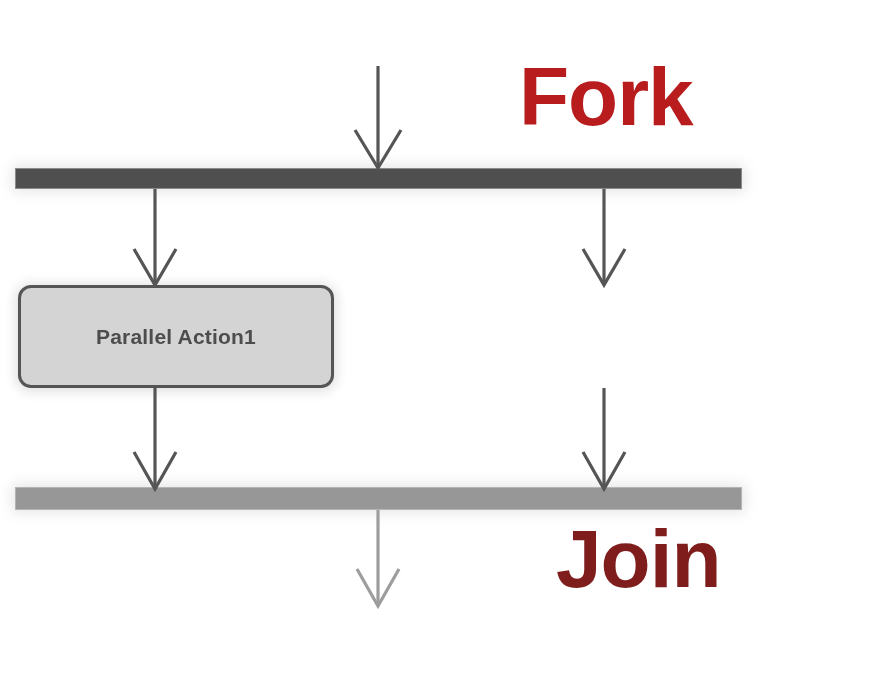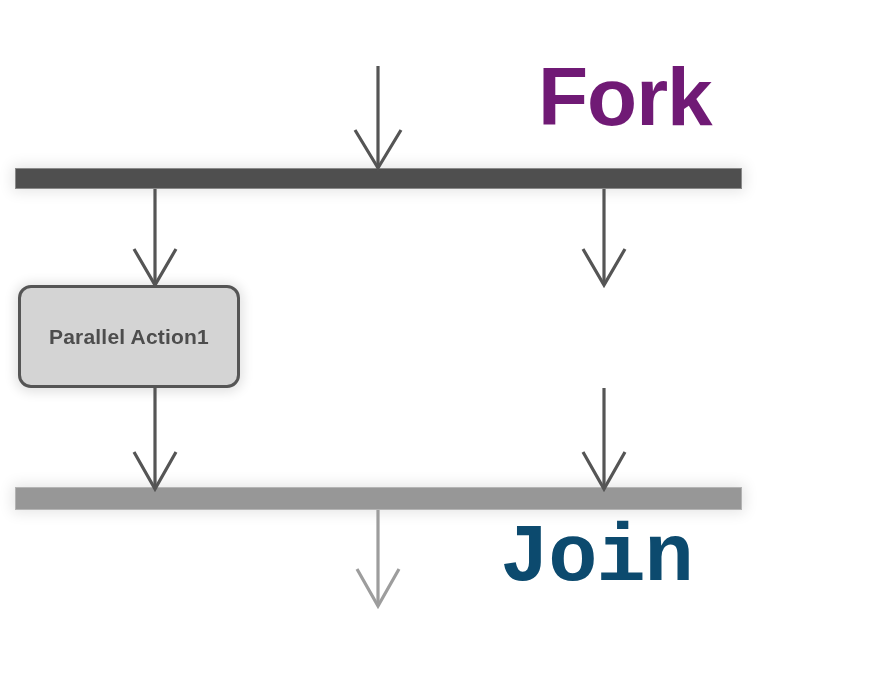--- a/index.html
+++ b/index.html
@@ -44,21 +44,21 @@
     height: 23px;
     background: #979797;
     border: 1px solid #b4b4b4;
   }
 
   
   .action-box {
     position: absolute;
     box-sizing: border-box;
     top: 285px;
-    width: 222px;
+    width: 316px;
     height: 103px;
     background: #d4d4d4;
     border: 3px solid #555555;
     border-radius: 13px;
     box-shadow: 0 1px 12px 3px rgba(0,0,0,0.12);
     display: flex;
     align-items: center;
     justify-content: center;
   }
   .action-box-1 { left: 18px; }
@@ -77,29 +77,28 @@
   .big-label {
     position: absolute;
     font-family: "Liberation Sans", sans-serif;
     font-weight: bold;
     font-size: 82px;
     line-height: 1;
     letter-spacing: -1px;
     white-space: nowrap;
   }
   .label-fork {
-    left: 538px;
+    left: 519px;
     top: 56px;
-    color: #701a75;
+    color: #b91c1c;
   }
   .label-join {
-    left: 500px;
+    left: 556px;
     top: 518px;
-    color: #0c4a6e;
-    font-family: Liberation Mono, monospace;
+    color: #7f1d1d;
   }
 
   
   #arrows {
     position: absolute;
     left: 0;
     top: 0;
     width: 880px;
     height: 676px;
     pointer-events: none;

